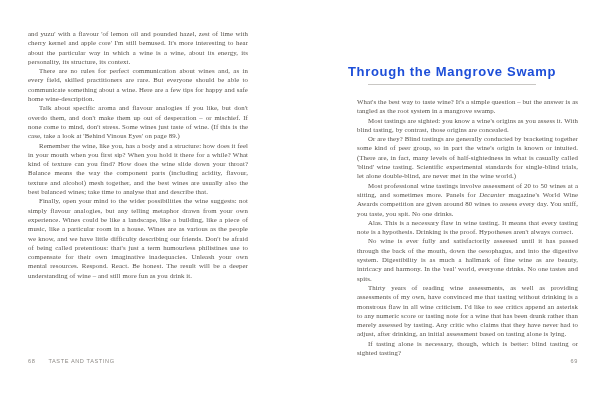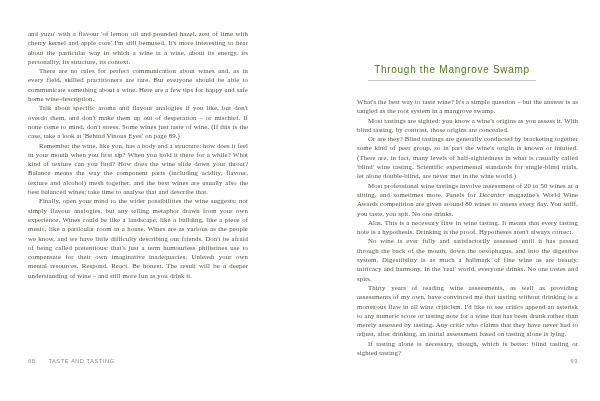--- a/index.html
+++ b/index.html
@@ -49,24 +49,24 @@
 
   .chapter-head-wrap {
     left: 342px;
     top: 64px;
     width: 220px;
     text-align: center;
   }
   .chapter-heading {
     margin: 0;
     font-family: "Liberation Sans", "DejaVu Sans", sans-serif;
-    font-weight: normal;
-    font-size: 10px;
+    font-weight: bold;
+    font-size: 13px;
     letter-spacing: 0.7px;
-    color: #4d7c0f;
+    color: #1d4ed8;
     white-space: nowrap;
   }
   .heading-rule {
     height: 1px;
     background: #c9c7c4;
     width: 168px;
     margin: 5px auto 0 auto;
   }
 
   .footer {

